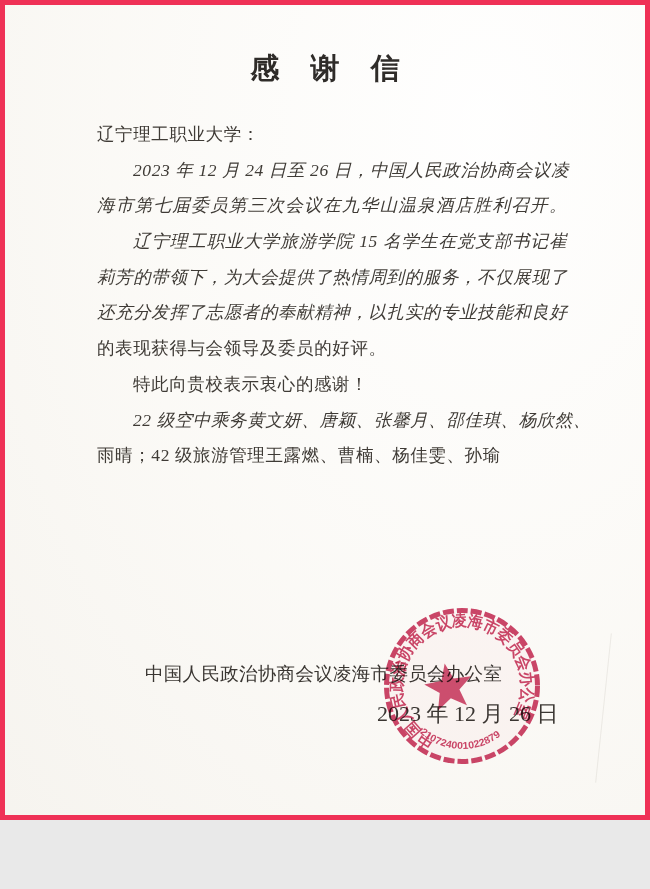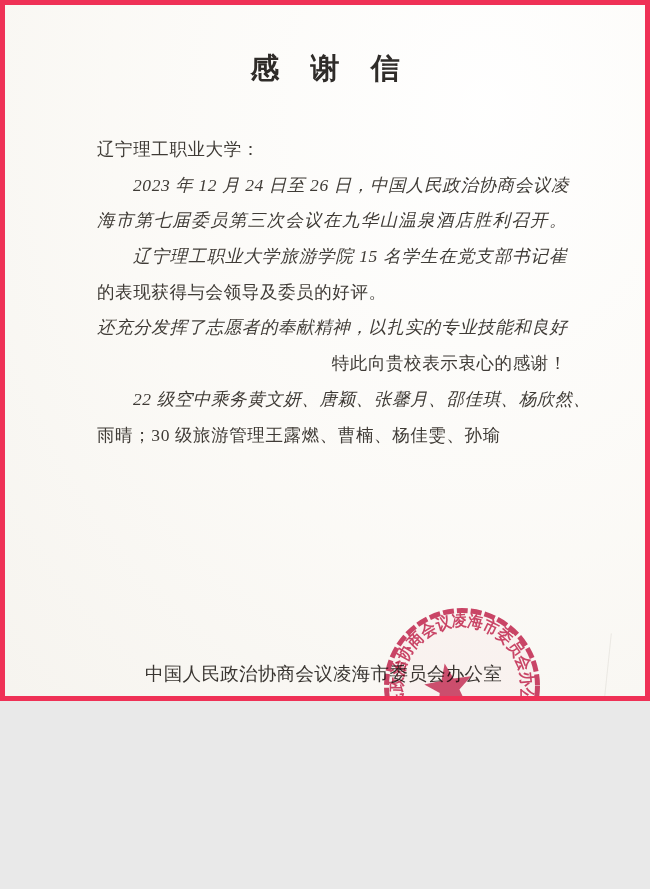--- a/index.html
+++ b/index.html
@@ -1,20 +1,20 @@
 <!DOCTYPE html>
 <html><head>
 <meta charset="utf-8">
 <style>
   html, body { margin: 0; padding: 0; }
   body { width: 650px; height: 889px; background: #e9e9e9; font-family: "Liberation Serif", "DejaVu Serif", serif; }
 
   .page {
     position: relative;
-    width: 650px; height: 701px;
+    width: 650px; height: 820px;
     box-sizing: border-box;
     border: 5px solid #ef3156;
     background:
       radial-gradient(ellipse at 75% 15%, rgba(255,255,255,0.9) 0%, rgba(250,248,244,0.5) 55%, rgba(243,240,234,0.65) 100%),
       #fcfbf8;
     overflow: hidden;
   }
 
   .title {
     position: absolute;
@@ -23,33 +23,33 @@
     font-size: 29px;
     font-weight: bold;
     color: #2f2c29;
     letter-spacing: 12px;
     text-indent: 12px;
     white-space: nowrap;
   }
 
   .body-block {
     position: absolute;
-    left: 92px; top: 127px;
+    left: 92px; top: 112px;
     width: 470px;
   }
   .line {
     height: 35.7px;
     line-height: 35.7px;
     font-size: 17.5px;
     letter-spacing: 0.6px;
     color: #3f3b36;
     white-space: nowrap;
     text-align: left;
   }
-  .line.indent { text-indent: 36px; text-align: right; }
+  .line.indent { text-indent: 36px; }
   .line.just { text-align: justify; text-align-last: justify; font-style: italic; }
 
   .signature {
     position: absolute;
     left: 140px; top: 656px;
     font-size: 18.5px;
     letter-spacing: 0.3px;
     color: #3a3632;
     white-space: nowrap;
   }
@@ -94,25 +94,26 @@
 
 <div class="page">
 
   <div class="title">感 谢 信</div>
 
   <div class="body-block">
     <div class="line">辽宁理工职业大学：</div>
     <div class="line indent just">2023 年 12 月 24 日至 26 日，中国人民政治协商会议凌</div>
     <div class="line just">海市第七届委员第三次会议在九华山温泉酒店胜利召开。</div>
     <div class="line indent just">辽宁理工职业大学旅游学院 15 名学生在党支部书记崔</div>
+    <div class="line just">莉芳的带领下，为大会提供了热情周到的服务，不仅展现了</div>
+    <div class="line just">还充分发挥了志愿者的奉献精神，以扎实的专业技能和良好</div>
     <div class="line">的表现获得与会领导及委员的好评。</div>
-    <div class="line just">还充分发挥了志愿者的奉献精神，以扎实的专业技能和良好</div>
     <div class="line indent">特此向贵校表示衷心的感谢！</div>
     <div class="line indent just">22 级空中乘务黄文妍、唐颖、张馨月、邵佳琪、杨欣然、</div>
-    <div class="line">雨晴；30 级旅游管理王露燃、曹楠、杨佳雯、孙瑜</div>
+    <div class="line">雨晴；42 级旅游管理王露燃、曹楠、杨佳雯、孙瑜</div>
   </div>
 
   <div class="signature">中国人民政治协商会议凌海市委员会办公室</div>
   <div class="date">2023 年 12 月 26 日</div>
 
   <div class="seal">
     <svg width="166" height="166" viewBox="0 0 166 166">
       <defs>
         <path id="ringPath" d="M 83 143 a 60 60 0 1 1 0 -120 a 60 60 0 1 1 0 120" fill="none"></path>
         <path id="serialPath" d="M 40.8 129.8 A 63 63 0 0 0 125.2 129.8" fill="none"></path>

